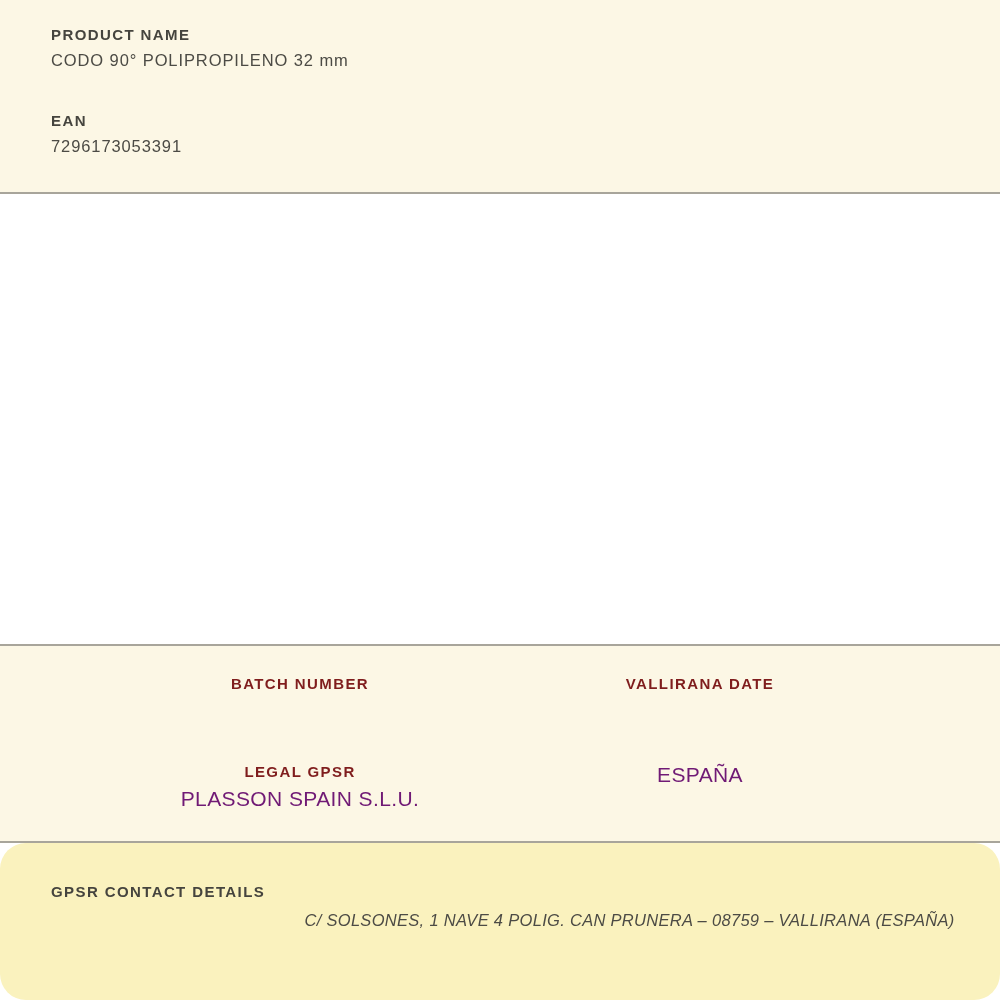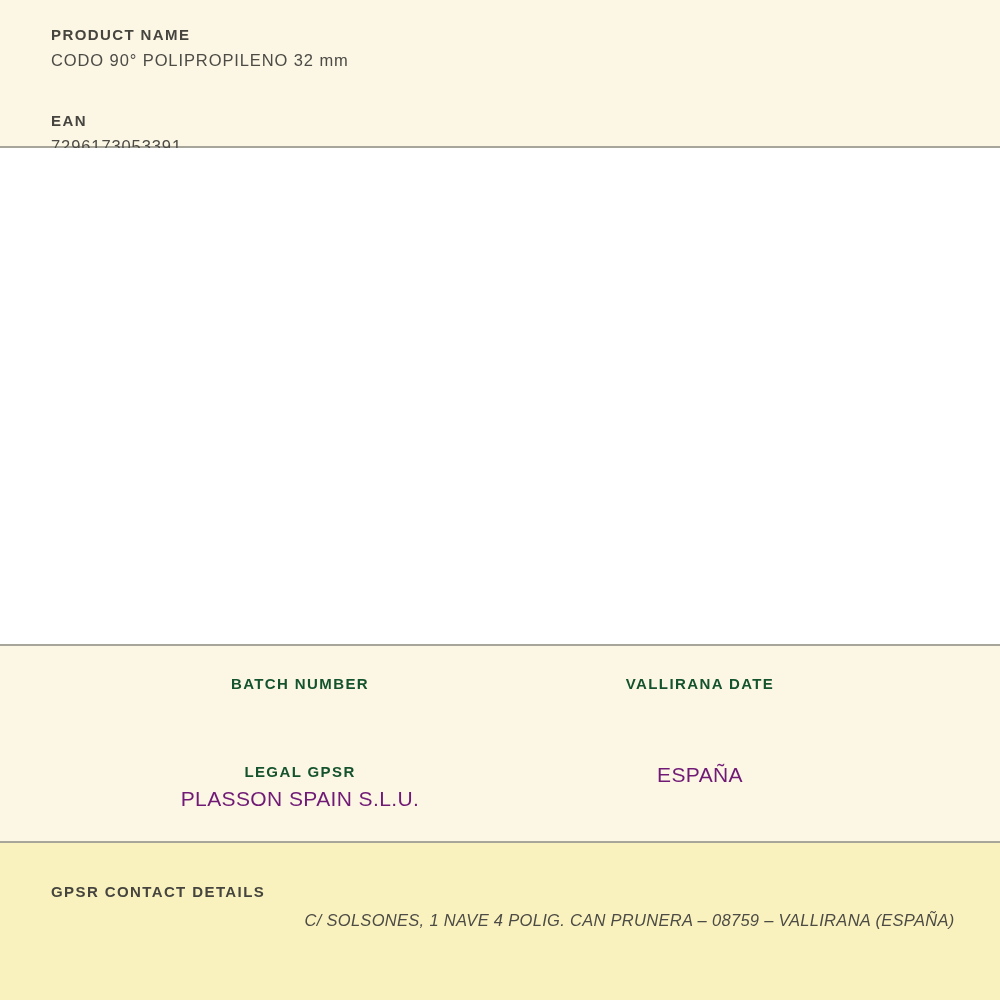--- a/index.html
+++ b/index.html
@@ -12,21 +12,21 @@
     display: flex;
     flex-direction: column;
     font-family: "Liberation Sans", sans-serif;
     background: #ffffff;
     overflow: hidden;
   }
 
   
   .sec-top {
     box-sizing: border-box;
-    height: 148px;
+    height: 194px;
     background: #FCF7E5;
     border-bottom: 2px solid #A8A59B;
     padding: 24px 51px 0 51px;
     flex: 0 0 auto;
   }
   .field + .field { margin-top: 36px; }
   .field-label {
     font-weight: 700;
     font-size: 15px;
     letter-spacing: 1.4px;
@@ -63,39 +63,40 @@
     grid-template-columns: 1fr 1fr;
   }
   .info-field {
     text-align: center;
     margin-bottom: 34px;
   }
   .info-label {
     font-weight: 700;
     font-size: 15px;
     letter-spacing: 1.4px;
-    color: #14532d;
+    color: #7f1d1d;
     line-height: 24px;
     text-align: center;
   }
   .info-value {
     font-size: 21px;
     letter-spacing: 0.4px;
     color: #701a75;
     line-height: 30px;
     min-height: 30px;
   }
 
   
   .sec-gpsr {
     box-sizing: border-box;
     height: 157px;
     background: #FAF2BE;
     padding: 38px 0 0 51px;
     flex: 0 0 auto;
+    border-radius: 26px;
   }
   .gpsr-label {
     font-weight: 700;
     font-size: 15px;
     letter-spacing: 1.4px;
     color: #45443E;
     line-height: 22px;
   }
   .gpsr-address {
     margin-top: 6px;

